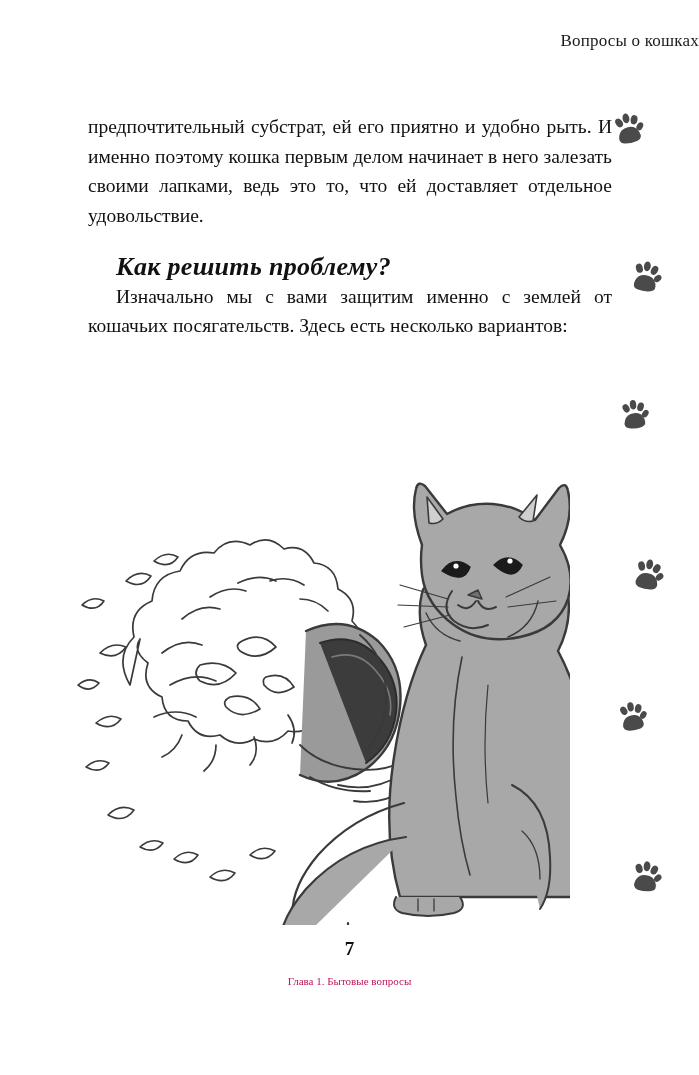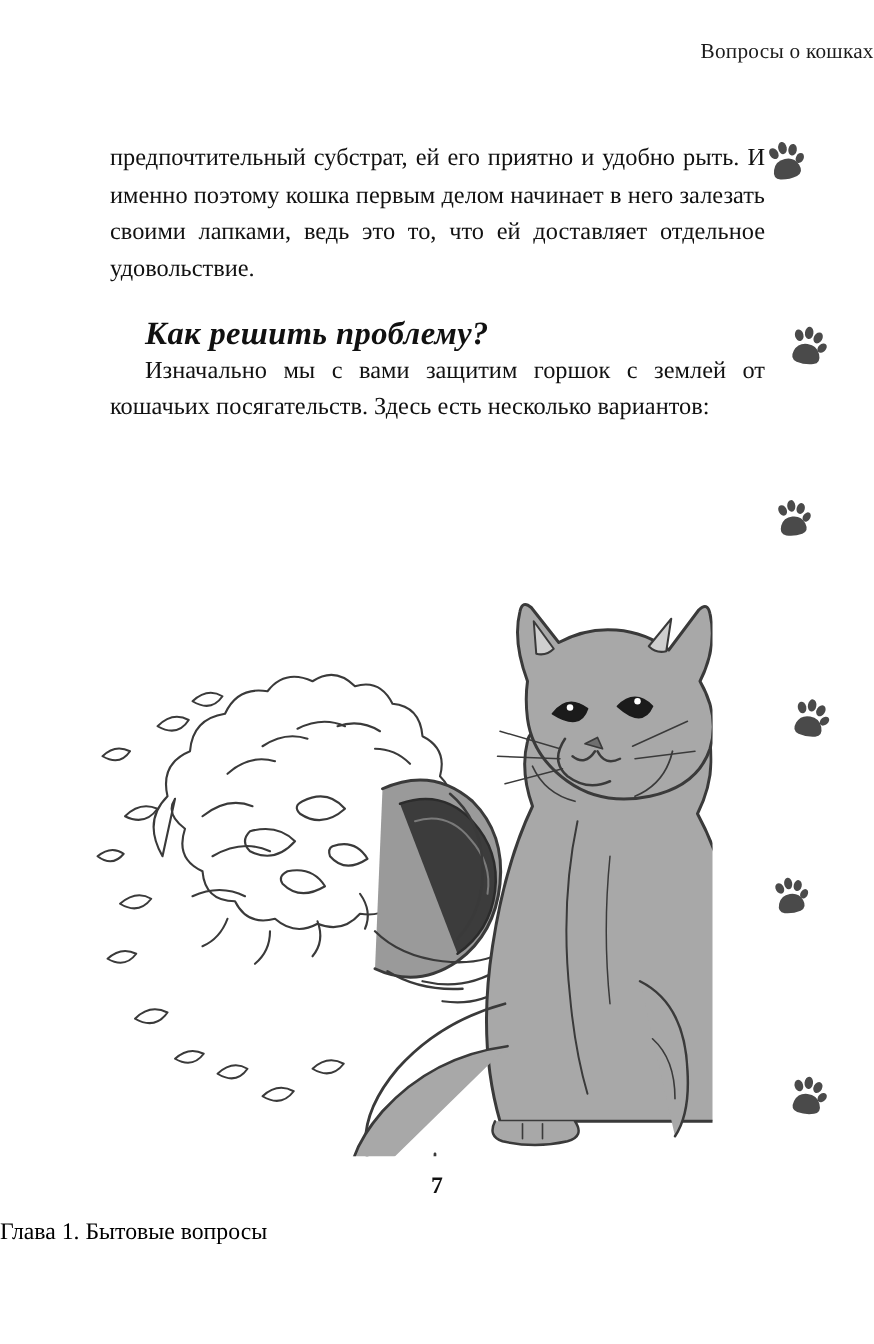--- a/index.html
+++ b/index.html
@@ -77,41 +77,42 @@
     text-align: center;
     font-size: 19px;
     font-weight: bold;
     color: #111111;
   }
   .footer-caption {
     position: absolute;
     top: 975px;
     left: 0;
     width: 699px;
-    font-size: 19px;
-    color: #000000;
+    text-align: center;
+    font-size: 11px;
+    color: #be185d;
   }
   .paw {
     position: absolute;
     width: 34px;
     height: 34px;
   }
   .paw svg { display: block; }
 </style>
 </head>
 <body>
 
 <div class="page">
 
   <div class="running-head">Вопросы о кошках</div>
 
   <div class="body-text">
     <p class="para-indent" style="text-indent:0">предпочтительный субстрат, ей его приятно и удобно рыть. И именно поэтому кошка первым делом начинает в него залезать своими лапками, ведь это то, что ей доставляет отдельное удовольствие.</p>
     <p class="subhead">Как решить проблему?</p>
-    <p class="para-indent">Изначально мы с вами защитим горшок с землей от кошачьих посягательств. Здесь есть несколько вариантов:</p>
+    <p class="para-indent">Изначально мы с вами защитим именно с землей от кошачьих посягательств. Здесь есть несколько вариантов:</p>
   </div>
 
   <div class="illustration">
     <svg viewBox="0 0 500 540" width="500" height="540" xmlns="http://www.w3.org/2000/svg">
       <g fill="none" stroke="#3a3a3a" stroke-width="2" stroke-linejoin="round" stroke-linecap="round">
 
         <g stroke-width="1.6">
           <path d="M12 220 q10 -10 22 -4 q-8 12 -22 4 z"></path>
           <path d="M30 268 q12 -12 26 -6 q-10 14 -26 6 z"></path>
           <path d="M8 300 q11 -9 21 -2 q-9 11 -21 2 z"></path>

